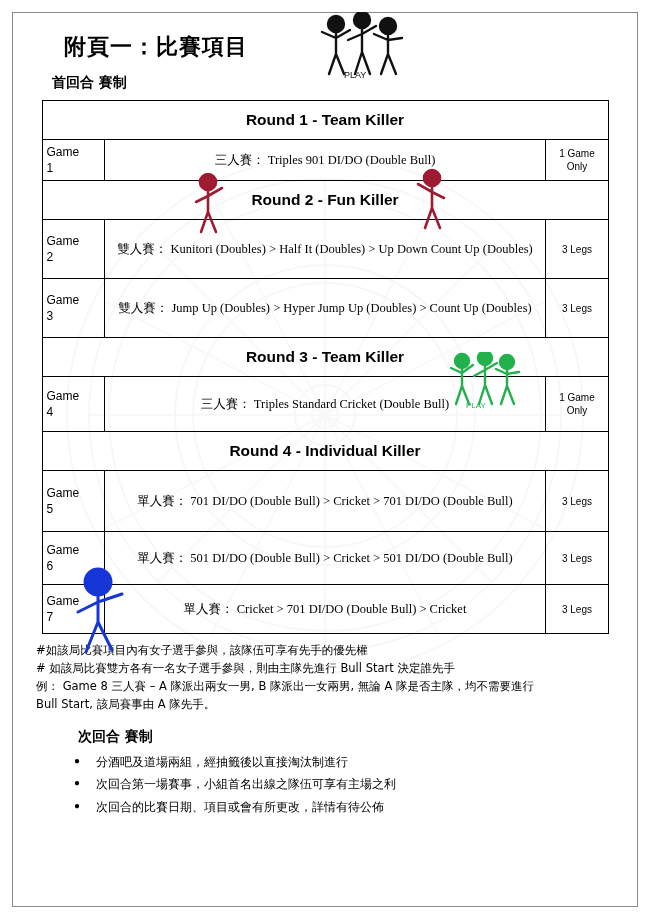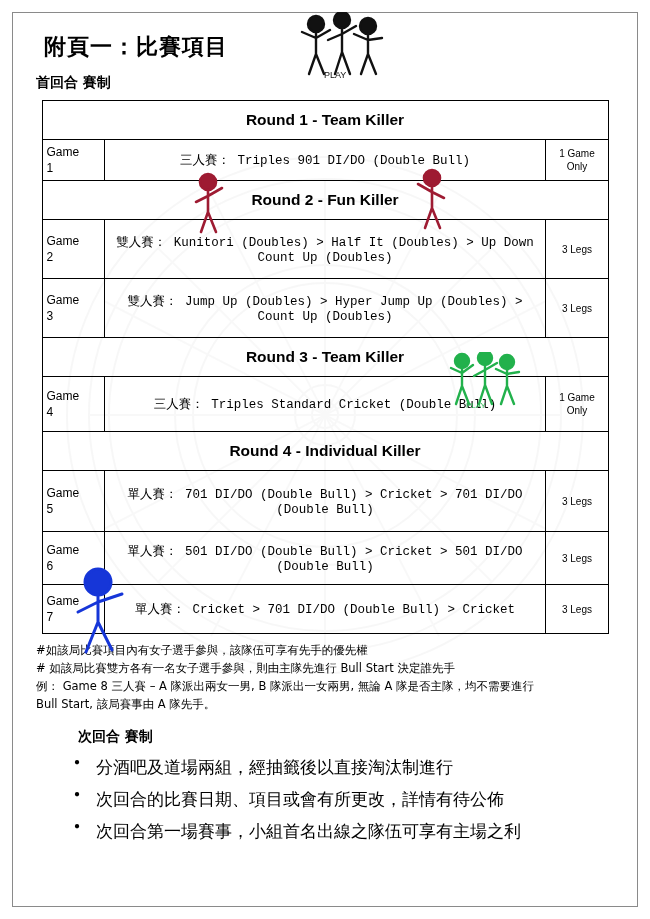--- a/index.html
+++ b/index.html
@@ -38,42 +38,42 @@
     left: 60px;
     top: 150px;
     width: 530px;
     height: 530px;
     opacity: 0.35;
     pointer-events: none;
   }
   .title-row {
     position: relative;
     height: 54px;
-    margin-left: 22px;
+    margin-left: 42px;
   }
   .doc-title {
     font-family: "DejaVu Sans", sans-serif;
     font-size: 22px;
     font-weight: bold;
     letter-spacing: 1px;
     display: inline-block;
     padding-top: 14px;
   }
   .dart-people-top {
     position: absolute;
     left: 250px;
     top: -6px;
     width: 95px;
     height: 66px;
   }
   .section-label {
     font-family: "DejaVu Sans", sans-serif;
     font-size: 14px;
     font-weight: bold;
-    margin: 2px 0 4px 14px;
+    margin: 2px 0 4px 30px;
   }
   table.sched {
     width: 567px;
     margin: 8px auto;
     border-collapse: collapse;
     table-layout: fixed;
     position: relative;
     z-index: 2;
   }
   table.sched td {
@@ -92,21 +92,21 @@
   .game-cell {
     width: 62px;
     text-align: left;
     font-size: 12px;
     padding-left: 6px;
     line-height: 1.35;
   }
   .detail-cell {
     text-align: center;
     font-size: 12.5px;
-    font-family: Liberation Mono, monospace;
+    font-family: Liberation Serif, serif;
     padding: 10px 6px;
   }
   .legs-cell {
     width: 62px;
     text-align: center;
     font-size: 10px;
     line-height: 1.35;
   }
   .notes {
     margin: 6px 4px 0 14px;
@@ -118,22 +118,22 @@
   .next-title {
     font-family: "DejaVu Sans", sans-serif;
     font-size: 14px;
     font-weight: bold;
     margin: 14px 0 6px 56px;
   }
   ul.bullets {
     margin: 0 0 0 52px;
     padding: 0;
     list-style: none;
-    font-family: Liberation Serif, serif;
-    font-size: 17px;
+    font-family: Liberation Mono, monospace;
+    font-size: 12px;
     line-height: 1.9;
   }
   ul.bullets li {
     position: relative;
     padding-left: 22px;
   }
   ul.bullets li::before {
     content: "\25CF";
     position: absolute;
     left: 0;
@@ -270,22 +270,22 @@
   <div class="notes">
     <div>#如該局比賽項目內有女子選手參與，該隊伍可享有先手的優先權</div>
     <div># 如該局比賽雙方各有一名女子選手參與，則由主隊先進行 Bull Start 決定誰先手</div>
     <div>例： Game 8 三人賽 – A 隊派出兩女一男, B 隊派出一女兩男, 無論 A 隊是否主隊，均不需要進行</div>
     <div>Bull Start, 該局賽事由 A 隊先手。</div>
   </div>
 
   <div class="next-title">次回合 賽制</div>
   <ul class="bullets">
     <li>分酒吧及道場兩組，經抽籤後以直接淘汰制進行</li>
+    <li>次回合第一場賽事，小組首名出線之隊伍可享有主場之利</li>
     <li>次回合的比賽日期、項目或會有所更改，詳情有待公佈</li>
-    <li>次回合第一場賽事，小組首名出線之隊伍可享有主場之利</li>
   </ul>
 </div>
 
 <svg class="fig fig-red-a" viewBox="0 0 46 62" aria-hidden="true">
   <g stroke="#9e1b32" stroke-width="2.6" fill="none" stroke-linecap="round">
     <circle cx="20" cy="10" r="8" fill="#9e1b32"></circle>
     <path d="M20 18 L20 40 M20 40 L13 60 M20 40 L28 60 M20 24 L8 30 M20 24 L34 16"></path>
   </g>
 </svg>
 <svg class="fig fig-red-b" viewBox="0 0 46 62" aria-hidden="true">

